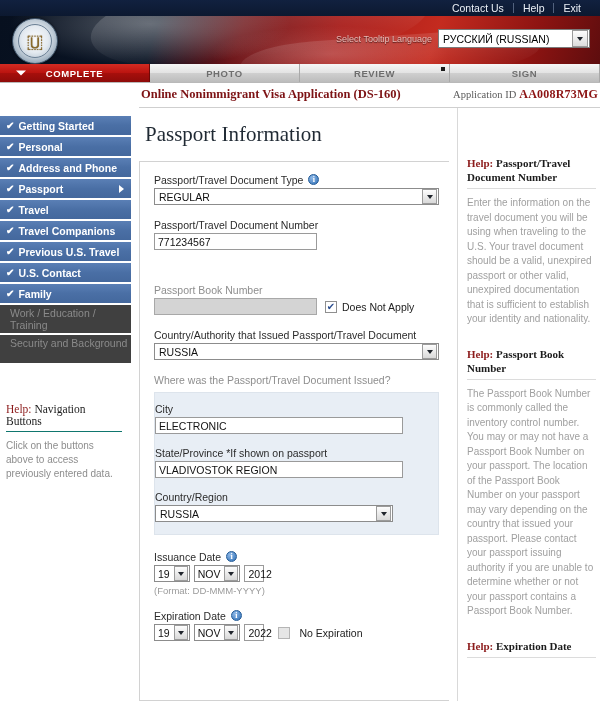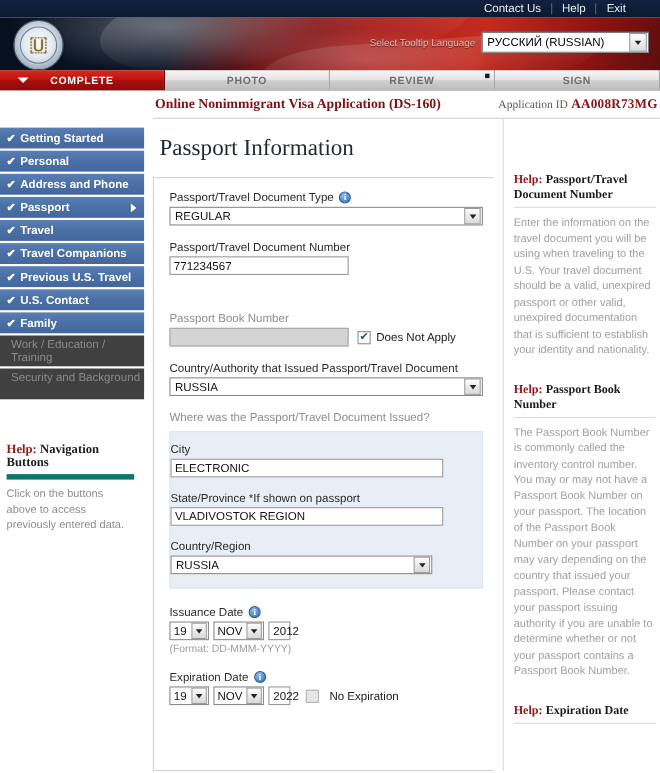--- a/index.html
+++ b/index.html
@@ -10,21 +10,21 @@
     overflow: hidden;
     background: #ffffff;
     font-family: "Liberation Sans", sans-serif;
   }
 
   
   .topstrip {
     height: 16px;
     background: linear-gradient(to bottom, #11213f 0%, #0c1930 100%);
     display: flex; align-items: center; justify-content: flex-end;
-    padding-right: 22px;
+    padding-right: 10px;
     position: relative;
   }
   .topstrip a {
     color: #e9eef5; font-size: 10.5px; text-decoration: none;
     padding: 0 9px; line-height: 16px; white-space: nowrap;
   }
   .topstrip .divider {
     width: 1px; height: 10px; background: #52627e;
   }
 
@@ -165,22 +165,22 @@
   }
   .navitem.disabled {
     background: #404040; color: #8a8a8a;
     font-weight: normal; height: 28px;
     align-items: flex-start; padding-top: 2px; padding-left: 10px;
     line-height: 12px;
   }
   .navhelp { margin-top: 40px; padding: 0 9px 0 6px; }
   .navhelp .hdr {
     font-family: "Liberation Serif", serif;
-    font-size: 11.5px; font-weight: bold; color: #1c1c1c;
-    padding-bottom: 4px; border-bottom: 5px solid #0f766e;
+    font-size: 11.5px; font-weight: normal; color: #1c1c1c;
+    padding-bottom: 4px; border-bottom: 1px solid #0f766e;
   }
   .navhelp .hdr .red { color: #8c1b1b; }
   .navhelp .body {
     font-size: 10px; color: #8d8d8d; line-height: 14px; margin-top: 7px;
   }
 
   
   .maincol { flex: 1; padding-left: 8px; padding-right: 0; }
   .appbar {
     display: flex; align-items: baseline; justify-content: space-between;

